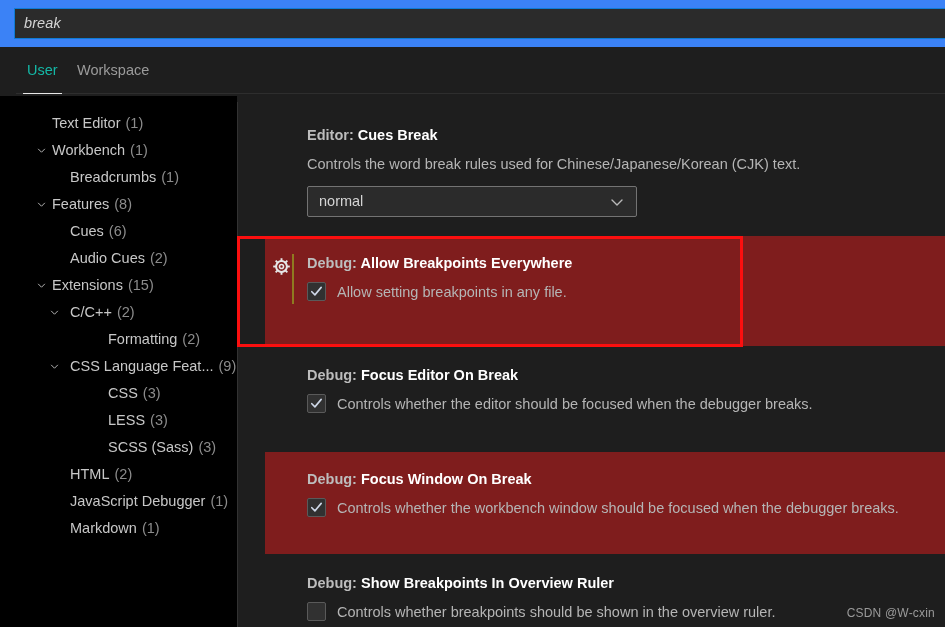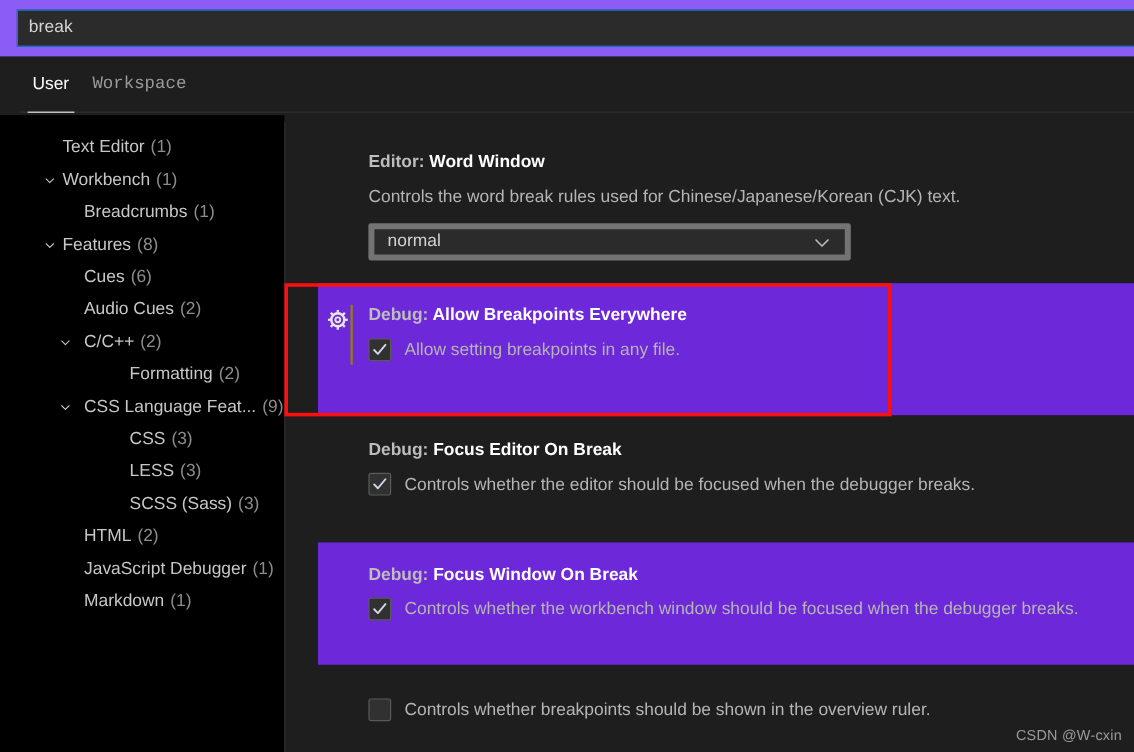--- a/index.html
+++ b/index.html
@@ -18,21 +18,22 @@
     height: 627px;
     background: #1e1e1e;
   }
 
   
   .search-row {
     position: absolute;
     left: 0; top: 0;
     width: 945px;
     height: 47px;
-    background: #8b5cf6;
+    background: #3b82f6;
+    font-style: italic;
   }
   .search-box {
     position: absolute;
     left: 14px; top: 8px;
     width: 935px;
     height: 31px;
     background: #2b2b2b;
     border: 1px solid #0f7bd4;
     display: flex;
     align-items: center;
@@ -62,30 +63,30 @@
     position: absolute;
     top: 8px;
     height: 34px;
     color: #9b9b9b;
     font-size: 14.5px;
     line-height: 20px;
     padding: 0 4px;
     cursor: pointer;
     white-space: nowrap;
   }
-  .tab.active { color: #ffffff; }
+  .tab.active { color: #14b8a6; }
   .tab.active::after {
     content: "";
     position: absolute;
     left: 0; right: 0; bottom: 0;
     height: 1.5px;
     background: #e8e8e8;
   }
   .tab-user { left: 23px; }
-  .tab-workspace { left: 73px; font-family: Liberation Mono, monospace; }
+  .tab-workspace { left: 73px; }
 
   
   .sidebar {
     position: absolute;
     left: 0; top: 96px;
     width: 237px;
     height: 531px;
     background: #000000;
     padding-top: 14px;
   }
@@ -135,21 +136,21 @@
     background: #1e1e1e;
     overflow: hidden;
   }
 
   .setting-row {
     position: absolute;
     left: 27px;
     width: 680px;
     padding: 17px 0 0 42px;
   }
-  .setting-row.shaded { background: #6d28d9; }
+  .setting-row.shaded { background: #7f1d1d; }
 
   .s-title {
     font-size: 14.5px;
     line-height: 20px;
     color: #bdbdbd;
     font-weight: bold;
     white-space: nowrap;
   }
   .s-title .s-name { color: #ffffff; }
 
@@ -182,24 +183,24 @@
   .s-check-label {
     font-size: 14.5px;
     line-height: 20px;
     color: #b5b5b5;
     white-space: nowrap;
   }
 
   
   .dropdown {
     margin-top: 12px;
-    width: 402px;
+    width: 330px;
     height: 31px;
     background: #2b2b2b;
-    border: 5px solid #737373;
+    border: 1px solid #737373;
     border-radius: 2px;
     display: flex;
     align-items: center;
     justify-content: space-between;
     padding: 0 11px 0 11px;
     cursor: pointer;
   }
   .dropdown-value {
     color: #d4d4d4;
     font-size: 14.5px;
@@ -304,26 +305,35 @@
         <span class="tree-count">(8)</span>
       </div>
       <div class="tree-item lvl1">
         <span class="tree-label">Cues</span>
         <span class="tree-count">(6)</span>
       </div>
       <div class="tree-item lvl1">
         <span class="tree-label">Audio Cues</span>
         <span class="tree-count">(2)</span>
       </div>
-      <div class="tree-item lvl1">
+      <div class="tree-item lvl0">
         <span class="chev">
           <svg width="11" height="11" viewBox="0 0 16 16">
             <path d="M3.5 6 L8 10.5 L12.5 6" fill="none" stroke="#c7c7c7" stroke-width="1.3" stroke-linecap="round" stroke-linejoin="round"></path>
           </svg>
         </span>
+        <span class="tree-label">Extensions</span>
+        <span class="tree-count">(15)</span>
+      </div>
+      <div class="tree-item lvl1">
+        <span class="chev">
+          <svg width="11" height="11" viewBox="0 0 16 16">
+            <path d="M3.5 6 L8 10.5 L12.5 6" fill="none" stroke="#c7c7c7" stroke-width="1.3" stroke-linecap="round" stroke-linejoin="round"></path>
+          </svg>
+        </span>
         <span class="tree-label">C/C++</span>
         <span class="tree-count">(2)</span>
       </div>
       <div class="tree-item lvl2">
         <span class="tree-label">Formatting</span>
         <span class="tree-count">(2)</span>
       </div>
       <div class="tree-item lvl1">
         <span class="chev">
           <svg width="11" height="11" viewBox="0 0 16 16">
@@ -355,21 +365,21 @@
       </div>
       <div class="tree-item lvl1">
         <span class="tree-label">Markdown</span>
         <span class="tree-count">(1)</span>
       </div>
     </div>
   <div class="side-divider"></div>
 
   <div class="content" id="content">
       <div class="setting-row" style="top: 12px; height: 116px;">
-        <div class="s-title"><span>Editor:</span> <span class="s-name">Word Window</span></div>
+        <div class="s-title"><span>Editor:</span> <span class="s-name">Cues Break</span></div>
         <div class="s-desc">Controls the word break rules used for Chinese/Japanese/Korean (CJK) text.</div>
         <div class="dropdown">
           <span class="dropdown-value">normal</span>
           <span class="dropdown-chev">
             <svg width="16" height="16" viewBox="0 0 16 16">
               <path d="M3 6 L8 11 L13 6" fill="none" stroke="#b9b9b9" stroke-width="1.4" stroke-linecap="round" stroke-linejoin="round"></path>
             </svg>
           </span>
         </div>
       </div>
@@ -415,20 +425,21 @@
         <div class="s-check-line">
           <span class="checkbox">
             <svg width="15" height="15" viewBox="0 0 16 16">
               <path d="M3 8.2 L6.3 11.6 L13 3.6" fill="none" stroke="#cfd8e8" stroke-width="1.7" stroke-linecap="round" stroke-linejoin="round"></path>
             </svg>
           </span>
           <span class="s-check-label">Controls whether the workbench window should be focused when the debugger breaks.</span>
         </div>
       </div>
       <div class="setting-row" style="top: 460px; height: 90px;">
+        <div class="s-title"><span>Debug:</span> <span class="s-name">Show Breakpoints In Overview Ruler</span></div>
         <div class="s-check-line">
           <span class="checkbox"></span>
           <span class="s-check-label">Controls whether breakpoints should be shown in the overview ruler.</span>
         </div>
       </div>
     </div>
 
   <div class="redbox"></div>
 
   <div class="watermark">CSDN @W-cxin</div>

